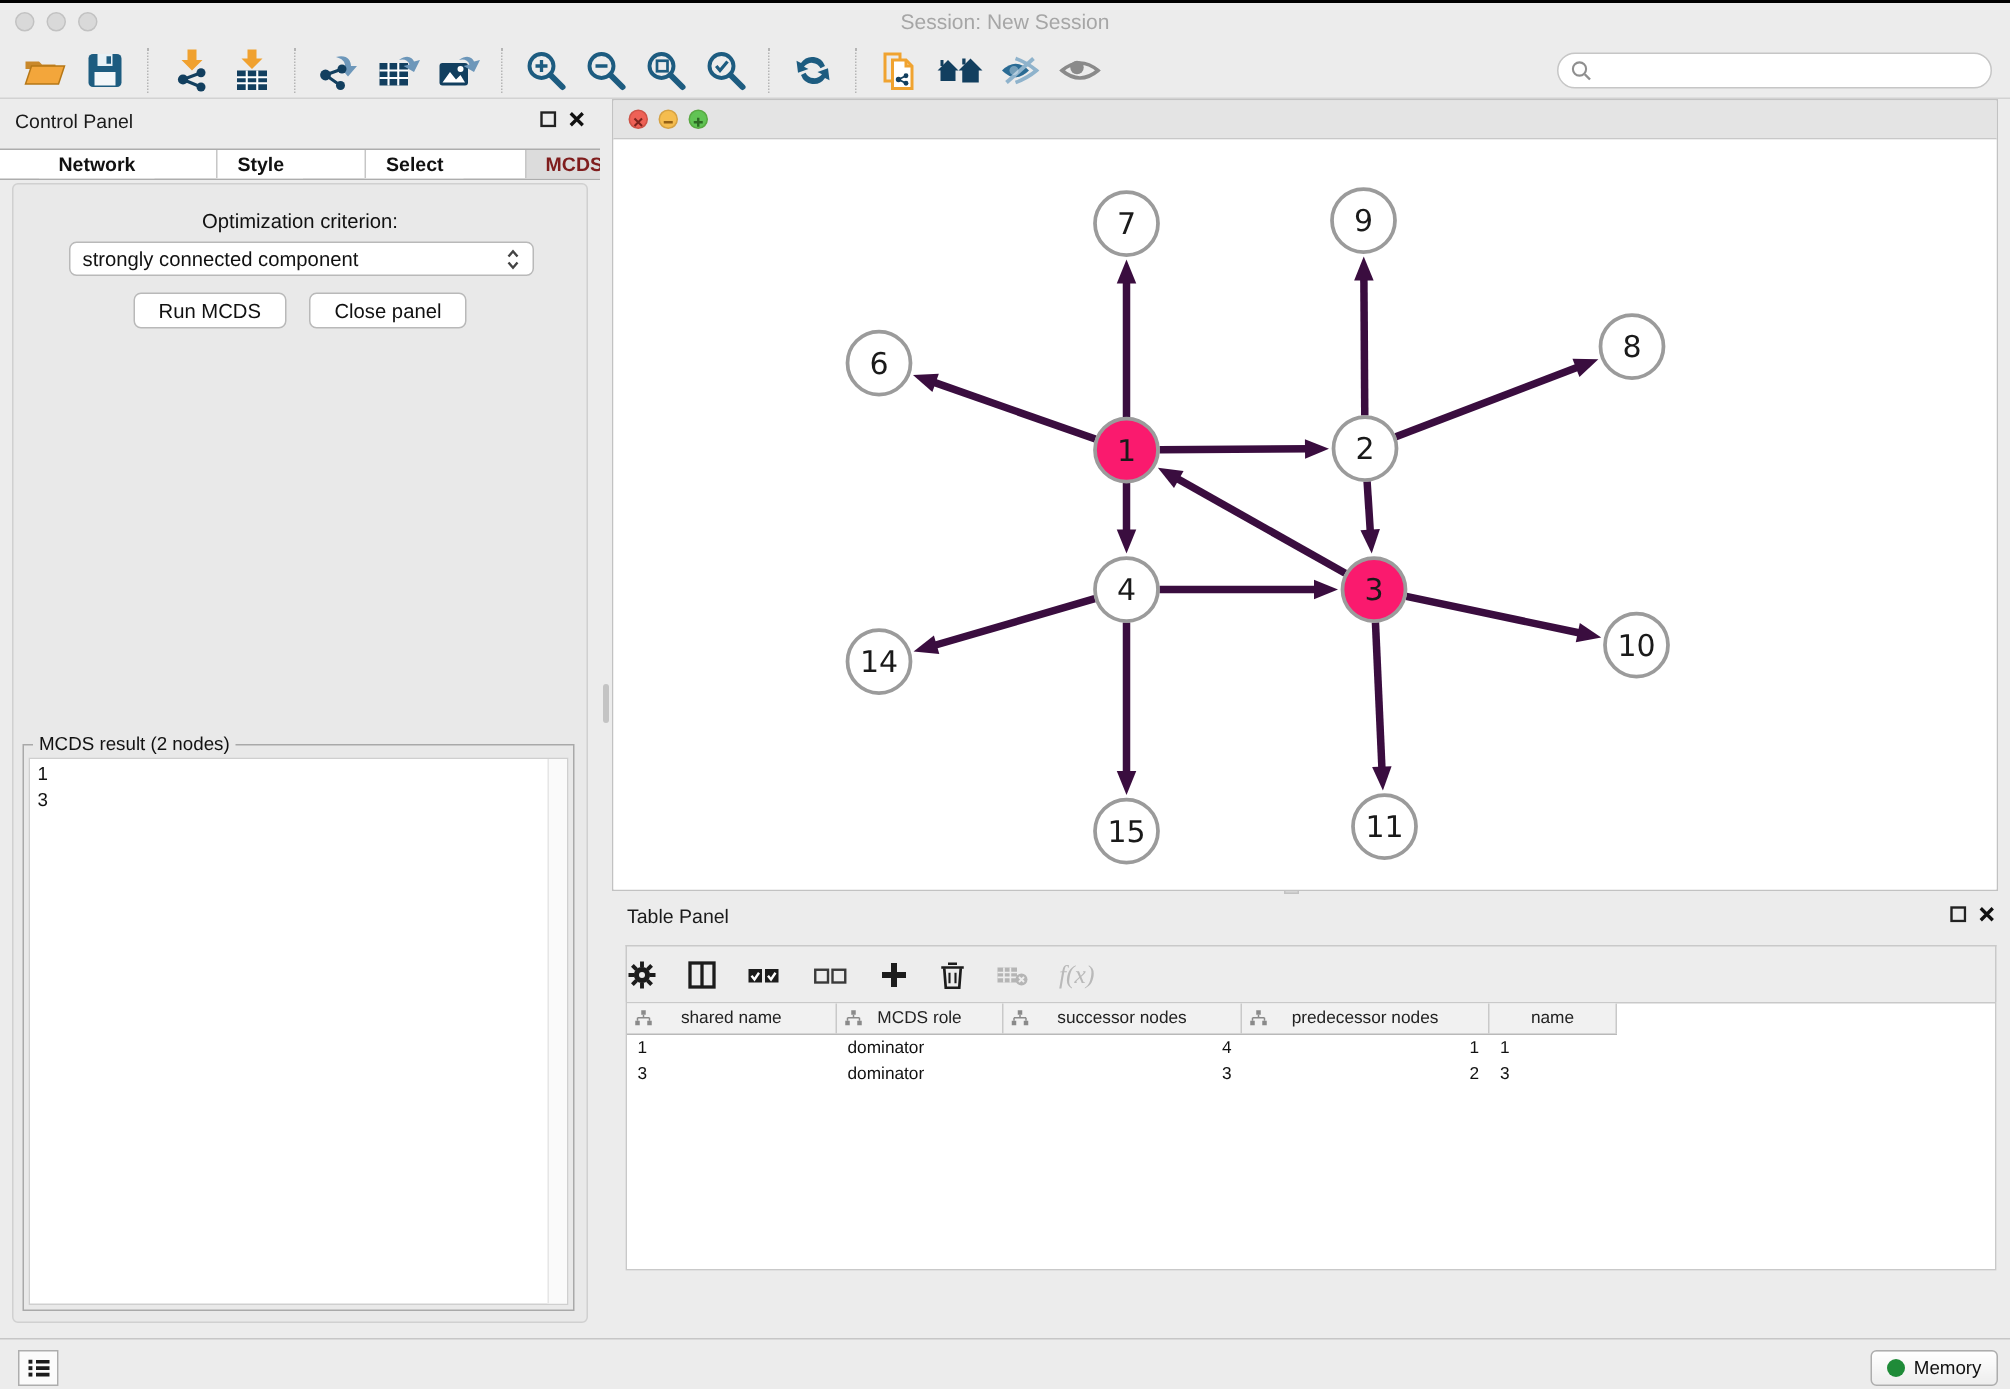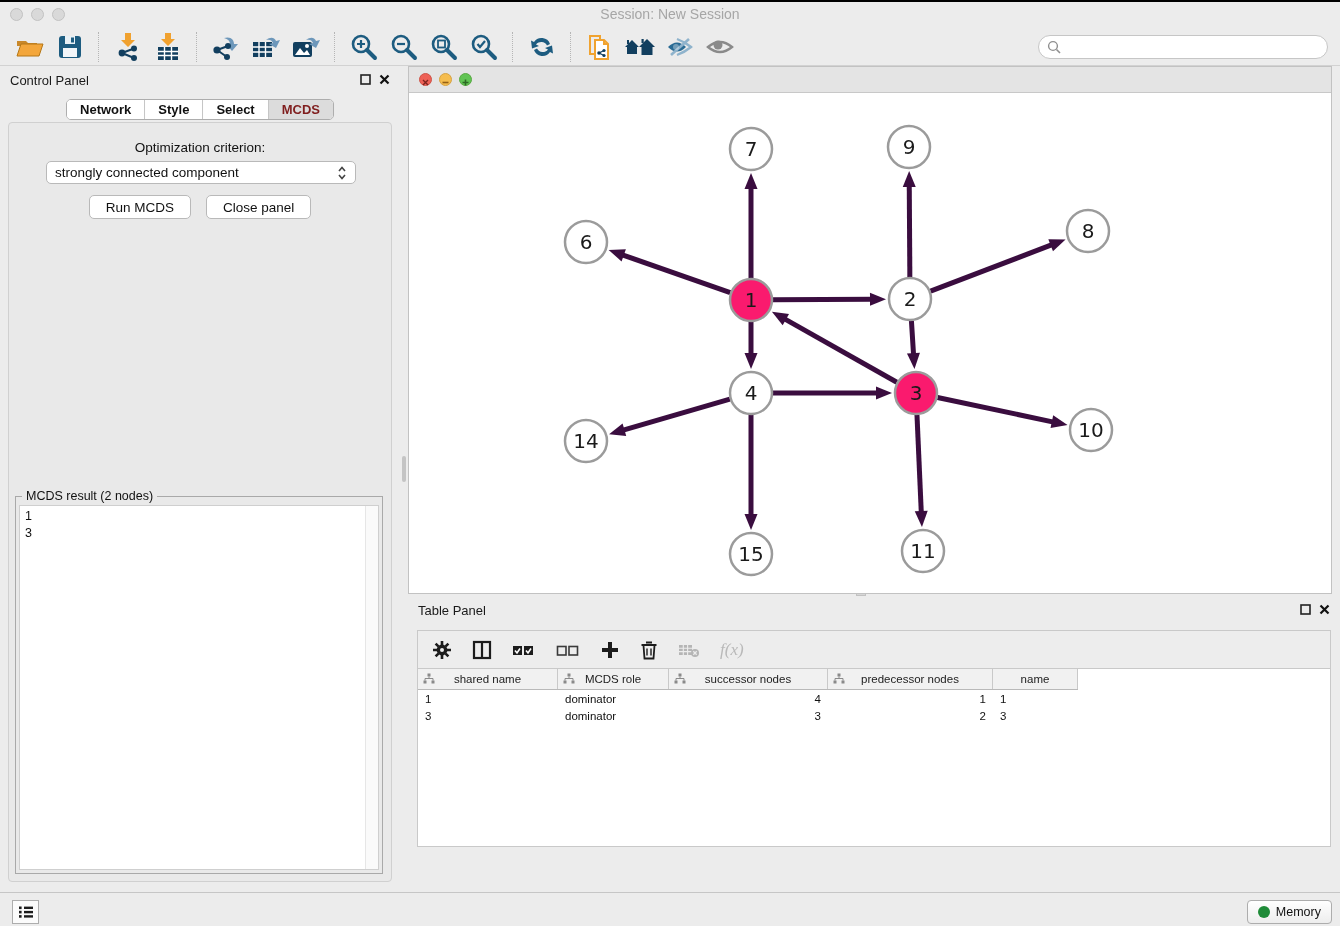--- a/index.html
+++ b/index.html
@@ -18,21 +18,21 @@
   .tb-sep{width:1px; height:30px; border-left:1px dotted #b5b5b5; margin:0 8px; flex:0 0 auto;}
   .searchwrap{position:absolute; right:12px; top:7px; width:290px; height:24px; background:#fff;
               border:1px solid #c6c6c6; border-radius:12px; display:flex; align-items:center; padding:0 8px; box-sizing:border-box;}
   .searchwrap input{border:none; outline:none; flex:1; font-size:12px; background:transparent; margin-left:5px;}
   
   .control-panel{position:absolute; left:0; top:64px; width:400px; height:826px; background:#ececec;}
   .panel-head{position:absolute; left:0; top:0; width:100%; height:30px;text-align:right;}
   .panel-title{position:absolute; left:10px; top:7px; font-size:13px; color:#1a1a1a;}
   .head-icons{position:absolute; right:10px; top:8px; display:flex; gap:8px; align-items:center;}
   .segs{display:flex; border:1px solid #adadad; border-radius:5px; overflow:hidden; background:#fff;}
-  .seg{padding:2px 13px; font-size:13px; font-weight:600; color:#111; background:#fff; border-left:1px solid #c6c6c6; white-space:nowrap;}
+  .seg{padding:2px 13px; font-size:13px; font-weight:600; color:#111; background:#fff; border-left:1px solid #c6c6c6; white-space:nowrap;margin-left:41px;}
   .seg:first-child{border-left:none;}
   .seg.active{background:#dcdcdc; color:#7f1d1d;}
   .cp-tabs{position:absolute; left:50%; transform:translateX(-50%); top:33px;}
   .cp-body{position:absolute; left:8px; right:8px; top:56px; bottom:10px; background:#e9e9e9;
            border:1px solid #d0d0d0; border-radius:4px;}
   .opt-label{position:absolute; left:0; right:0; top:17px; text-align:center; font-size:13.5px; color:#111;}
   .dropdown{position:absolute; left:37px; top:38px; width:310px; height:23px; background:#fff; border:1px solid #b9b9b9;
             border-radius:5px; display:flex; align-items:center; font-size:13.5px; padding:0 8px; box-sizing:border-box; color:#111;}
   .dropdown .dd-label{flex:1;}
   .btnrow{position:absolute; left:0; right:0; top:72px; display:flex; justify-content:center; gap:15px;}
@@ -50,21 +50,21 @@
   .hsplit-thumb{position:absolute; left:856px; top:588px; width:10px; height:6px; background:#d6d6d6; border:1px solid #c2c2c2; box-sizing:border-box;}
   
   .netwin{position:absolute; left:408px; top:64px; width:924px; height:528px; background:#fff; border:1px solid #c2c2c2; box-sizing:border-box;}
   .net-titlebar{position:absolute; left:0; top:0; width:100%; height:26px; background:#e4e4e4; border-bottom:1px solid #c8c8c8; box-sizing:border-box;}
   .net-tl{position:absolute; top:6px; width:13px; height:13px; border-radius:50%; box-sizing:border-box;}
   .net-title{position:absolute; left:0; right:0; top:5px; text-align:center; font-size:13.5px; color:#2a2a2a;}
   .net-canvas{position:absolute; left:0; top:26px; width:922px; height:500px; background:#fff;}
   
   .table-panel{position:absolute; left:408px; top:594px; width:932px; height:296px; background:#ececec;}
   .tp-toolbar{position:absolute; left:9px; right:9px; top:34px; height:38px; background:#ededed;
-              border:1px solid #c9c9c9; border-bottom:none; display:flex; align-items:center; padding-left:14px; box-sizing:border-box; gap:20px;}
+              border:1px solid #c9c9c9; border-bottom:none; display:flex; align-items:center; box-sizing:border-box; gap:20px;}
   .fx{font-family:"Liberation Serif","DejaVu Serif",serif; font-style:italic; font-size:17px; color:#b9b9b9;}
   .tbl-area{position:absolute; left:9px; right:9px; top:72px; height:179px; background:#fff; border:1px solid #c9c9c9; box-sizing:border-box;}
   .thead{display:flex; height:20px; border-bottom:1px solid #b9b9b9; background:#f1f1f1; width:660px;}
   .th{display:flex; align-items:center; justify-content:center; gap:6px; font-size:11.5px; color:#222;
       border-right:1px solid #c9c9c9; box-sizing:border-box; position:relative;}
   .th .hier{position:absolute; left:5px; top:4px;}
   .trow{display:flex; height:17px; width:660px; font-size:11.5px; color:#111; align-items:center;}
   .tcell{box-sizing:border-box; padding:0 7px; overflow:hidden; white-space:nowrap;}
   .c0{width:140px;} .c1{width:111px;} .c2{width:159px; text-align:right;} .c3{width:165px; text-align:right;} .c4{width:85px;}
   .h0{width:140px;} .h1{width:111px;} .h2{width:159px;} .h3{width:165px;} .h4{width:85px;}

